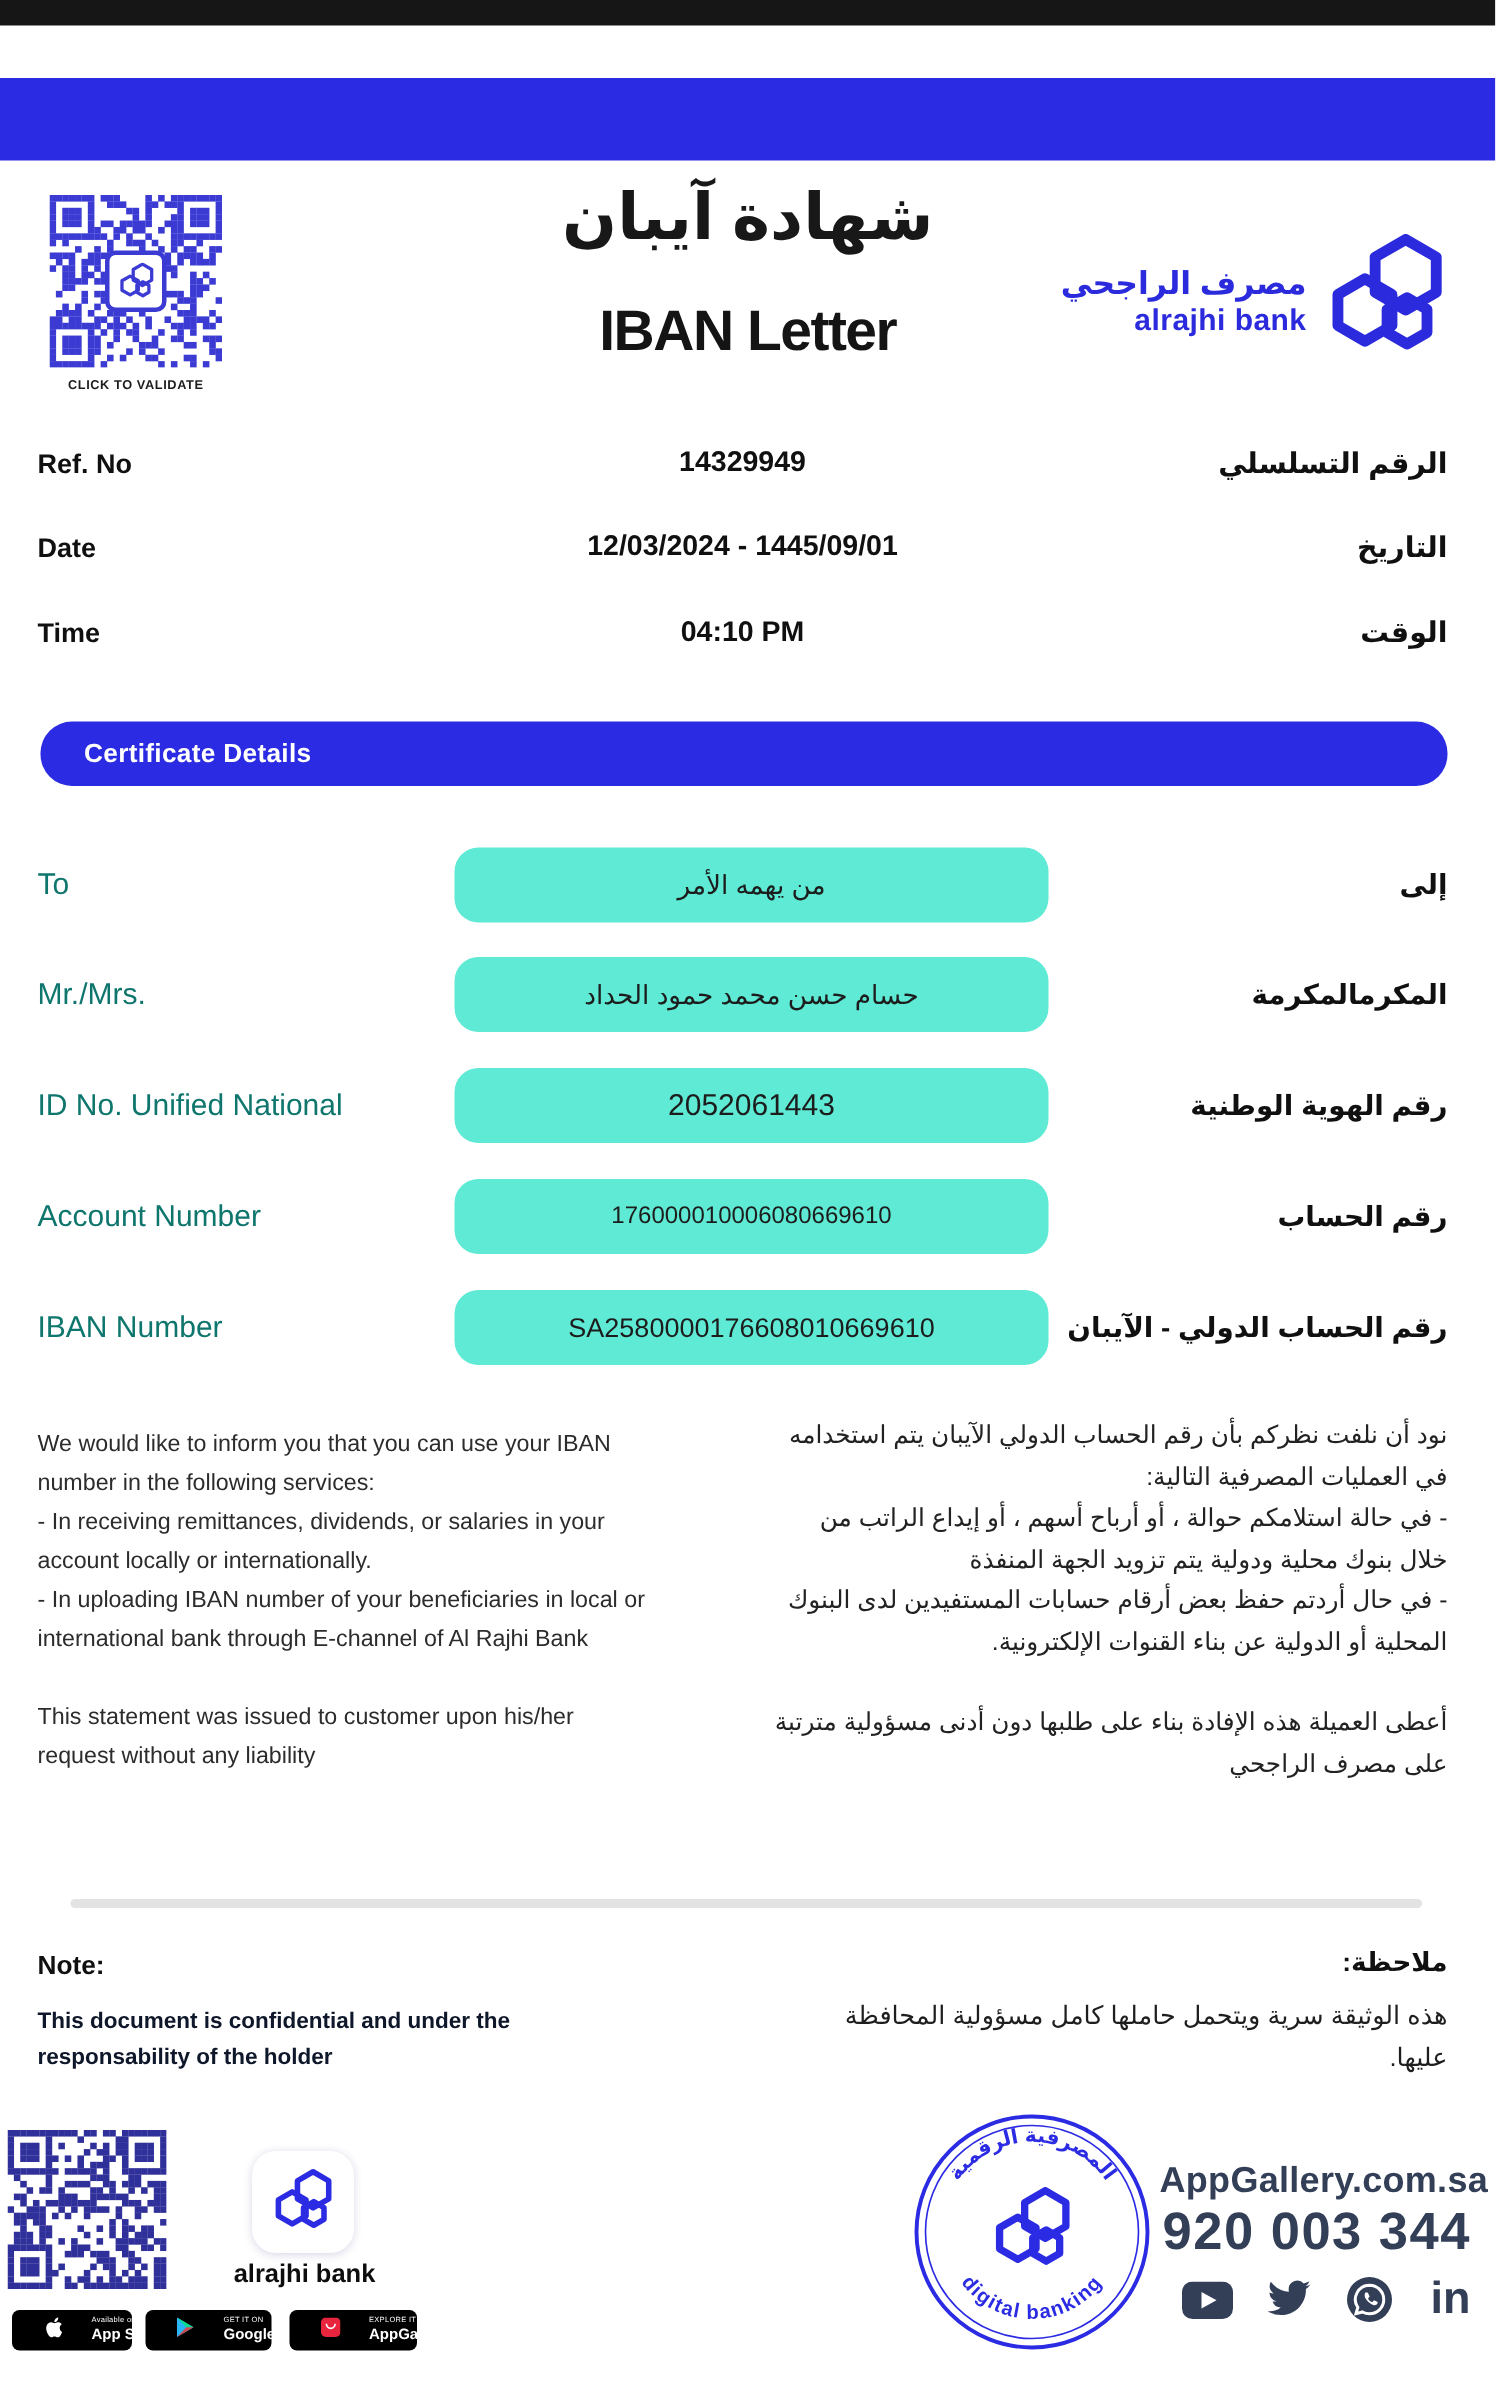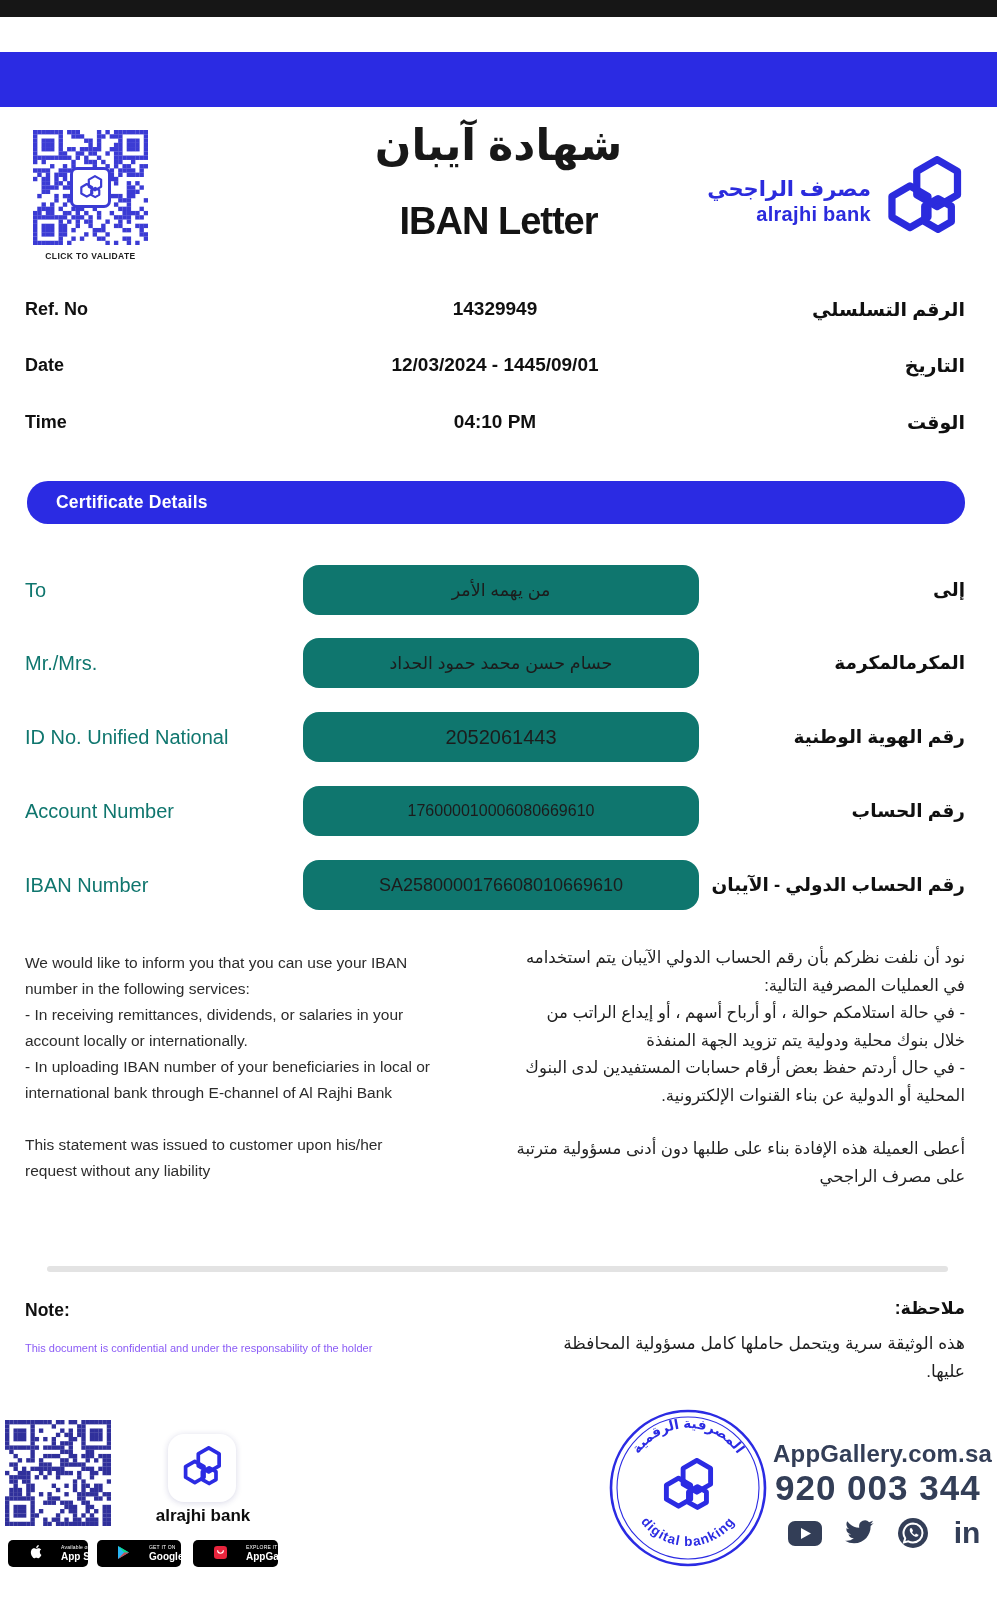--- a/index.html
+++ b/index.html
@@ -29,40 +29,40 @@
   .metarow .r{font-size:19px;font-weight:700;color:#101010;justify-self:end;direction:rtl;}
 
   .certbar{left:27px;top:481px;width:938px;height:43px;background:#2B2BE3;border-radius:21px;
            display:flex;align-items:center;}
   .certbar span{color:#fff;font-size:17.5px;font-weight:700;padding-left:29px;letter-spacing:.2px;}
 
   
   .drow{left:0;top:0;width:997px;height:50px;}
   .drow .l{position:absolute;left:25px;top:0;height:50px;display:flex;align-items:center;
            font-size:20px;font-weight:400;color:#0f766e;}
-  .pill{position:absolute;left:303px;top:0;width:396px;height:50px;background:#0f766e;border-radius:16px;
+  .pill{position:absolute;left:303px;top:0;width:396px;height:50px;background:#5eead4;border-radius:16px;
         display:flex;align-items:center;justify-content:center;}
   .drow .r{position:absolute;right:32px;top:0;height:50px;display:flex;align-items:center;
            font-size:18.5px;font-weight:700;color:#101010;direction:rtl;}
   .v-ar{font-size:17.5px;color:#1c1c1c;direction:rtl;}
   .v-id{font-size:20px;color:#1c1c1c;}
   .v-acct{font-size:16px;color:#1c1c1c;}
   .v-iban{font-size:18px;color:#1c1c1c;}
 
   
   .info-en{left:25px;top:950px;width:412px;font-size:15.5px;line-height:26px;color:#2c2c2c;}
   .info-ar{right:32px;top:944px;width:450px;font-size:16.5px;line-height:27.5px;color:#222;
            direction:rtl;text-align:right;}
   .spacer26{height:26px;}
 
   .divider{left:47px;top:1266px;width:901px;height:6px;border-radius:3px;background:#E3E3E3;}
 
   .note-l-en{left:25px;top:1300px;font-size:17.5px;font-weight:700;color:#101010;}
   .note-l-ar{right:32px;top:1298px;font-size:17.5px;font-weight:700;color:#101010;direction:rtl;}
-  .note-t-en{left:25px;top:1336px;width:370px;font-size:11px;line-height:24px;color:#8b5cf6;}
+  .note-t-en{left:25px;top:1336px;width:370px;font-size:15px;line-height:24px;color:#0f172a;font-weight:bold;}
   .note-t-ar{right:32px;top:1330px;width:430px;font-size:17px;line-height:28px;color:#1e1e1e;direction:rtl;text-align:right;}
 
   
   .qr2{left:5px;top:1420px;width:106px;height:106px;}
   .appicon{left:168px;top:1434px;width:68px;height:68px;background:#fff;border-radius:16px;
            box-shadow:0 1px 6px rgba(40,40,120,.18);display:flex;align-items:center;justify-content:center;}
   .appname{left:128px;top:1506px;width:150px;text-align:center;font-size:17px;font-weight:700;color:#0d0d0d;}
   .badge{top:1540px;height:27px;background:#000;border-radius:5px;display:flex;align-items:center;
          padding:0 21px;gap:19px;box-sizing:border-box;color:#fff;}
   .badge .txt{display:flex;flex-direction:column;line-height:1;}

